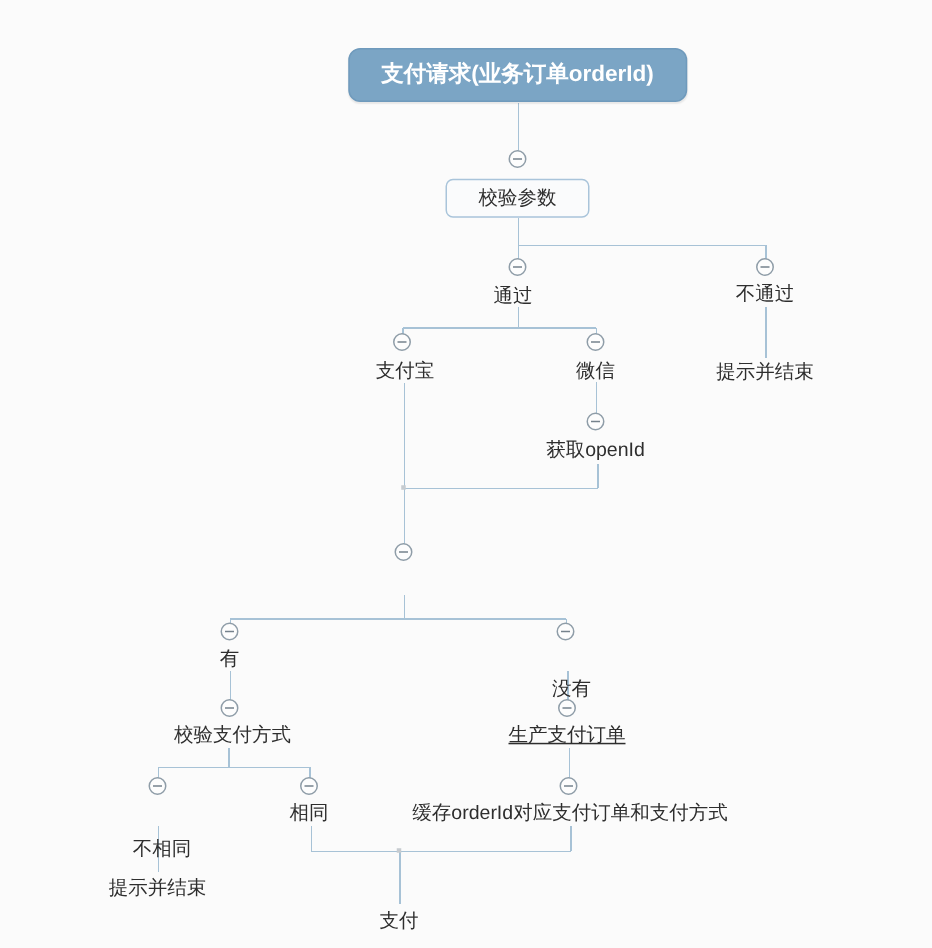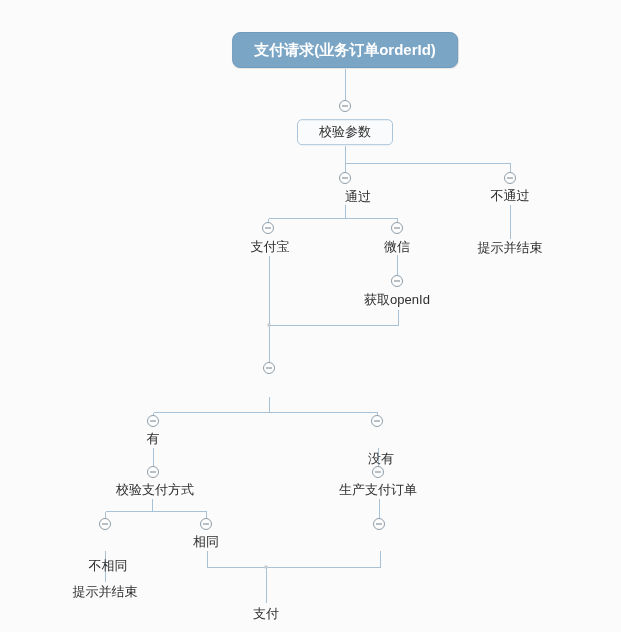--- a/index.html
+++ b/index.html
@@ -137,28 +137,29 @@
         <line x1="203" y1="524" x2="209" y2="524"></line>
       </g>
     <g class="collapse">
         <circle cx="379" cy="524" r="5.5"></circle>
         <line x1="376" y1="524" x2="382" y2="524"></line>
       </g>
   </svg>
 
   <div class="node root" style="left:345px;top:50px;">支付请求(业务订单orderId)</div>
   <div class="node boxed" style="left:345px;top:132px;">校验参数</div>
-  <div class="node" style="left:358px;top:197px;">通过</div>
+  <div class="node" style="left:342px;top:197px;">通过</div>
   <div class="node" style="left:510px;top:196px;">不通过</div>
   <div class="node" style="left:510px;top:248px;">提示并结束</div>
   <div class="node" style="left:270px;top:247px;">支付宝</div>
   <div class="node" style="left:397px;top:247px;font-family:Liberation Serif, serif;">微信</div>
   <div class="node" style="left:397px;top:300px;">获取openId</div>
   <div class="node" style="left:153px;top:439px;">有</div>
   <div class="node" style="left:381px;top:439px;margin-top:20px;">没有</div>
   <div class="node" style="left:155px;top:490px;">校验支付方式</div>
-  <div class="node" style="left:378px;top:490px;">生产支付订单</div>
+  <div class="node" style="left:378px;top:490px;text-decoration:underline;">生产支付订单</div>
   <div class="node" style="left:108px;top:542px;margin-top:24px;">不相同</div>
   <div class="node" style="left:206px;top:542px;">相同</div>
+  <div class="node" style="left:380px;top:542px;">缓存orderId对应支付订单和支付方式</div>
   <div class="node" style="left:105px;top:592px;">提示并结束</div>
   <div class="node" style="left:266px;top:614px;">支付</div>
 
 </div>
 
 </body></html>

